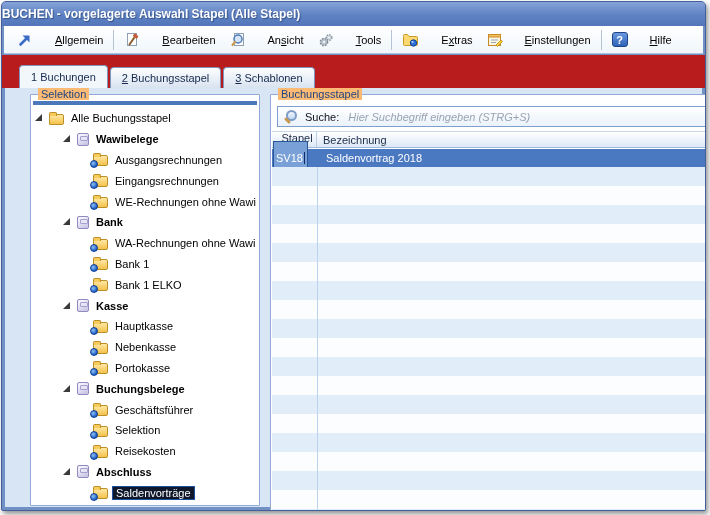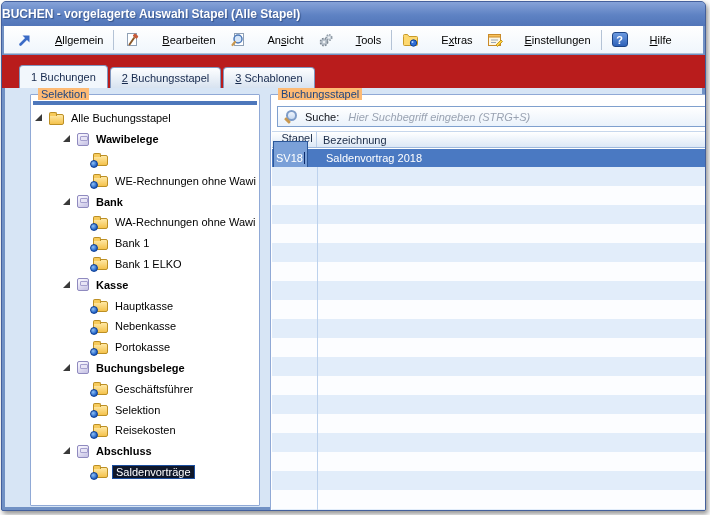--- a/index.html
+++ b/index.html
@@ -201,24 +201,30 @@
             <span class="ticon"></span>
             <span class="tlabel">Alle Buchungsstapel</span>
           </div>
 
           <div class="trow lvl1 t-group exp">
             <span class="expander"></span>
             <span class="ticon"></span>
             <span class="tlabel">Wawibelege</span>
           </div>
 
-
-          <div class="trow lvl2 t-stack">
-            <span class="expander"></span>
-            <span class="ticon"></span>
+          <div class="trow lvl2 t-stack">
+            <span class="expander"></span>
+            <span class="ticon"></span>
+            <span class="tlabel">Ausgangsrechnungen</span>
+          </div>
+
+          <div class="trow lvl2 t-stack">
+            <span class="expander"></span>
+            <span class="ticon"></span>
+            <span class="tlabel">Eingangsrechnungen</span>
           </div>
 
           <div class="trow lvl2 t-stack">
             <span class="expander"></span>
             <span class="ticon"></span>
             <span class="tlabel">WE-Rechnungen ohne Wawi</span>
           </div>
 
           <div class="trow lvl1 t-group exp">
             <span class="expander"></span>

